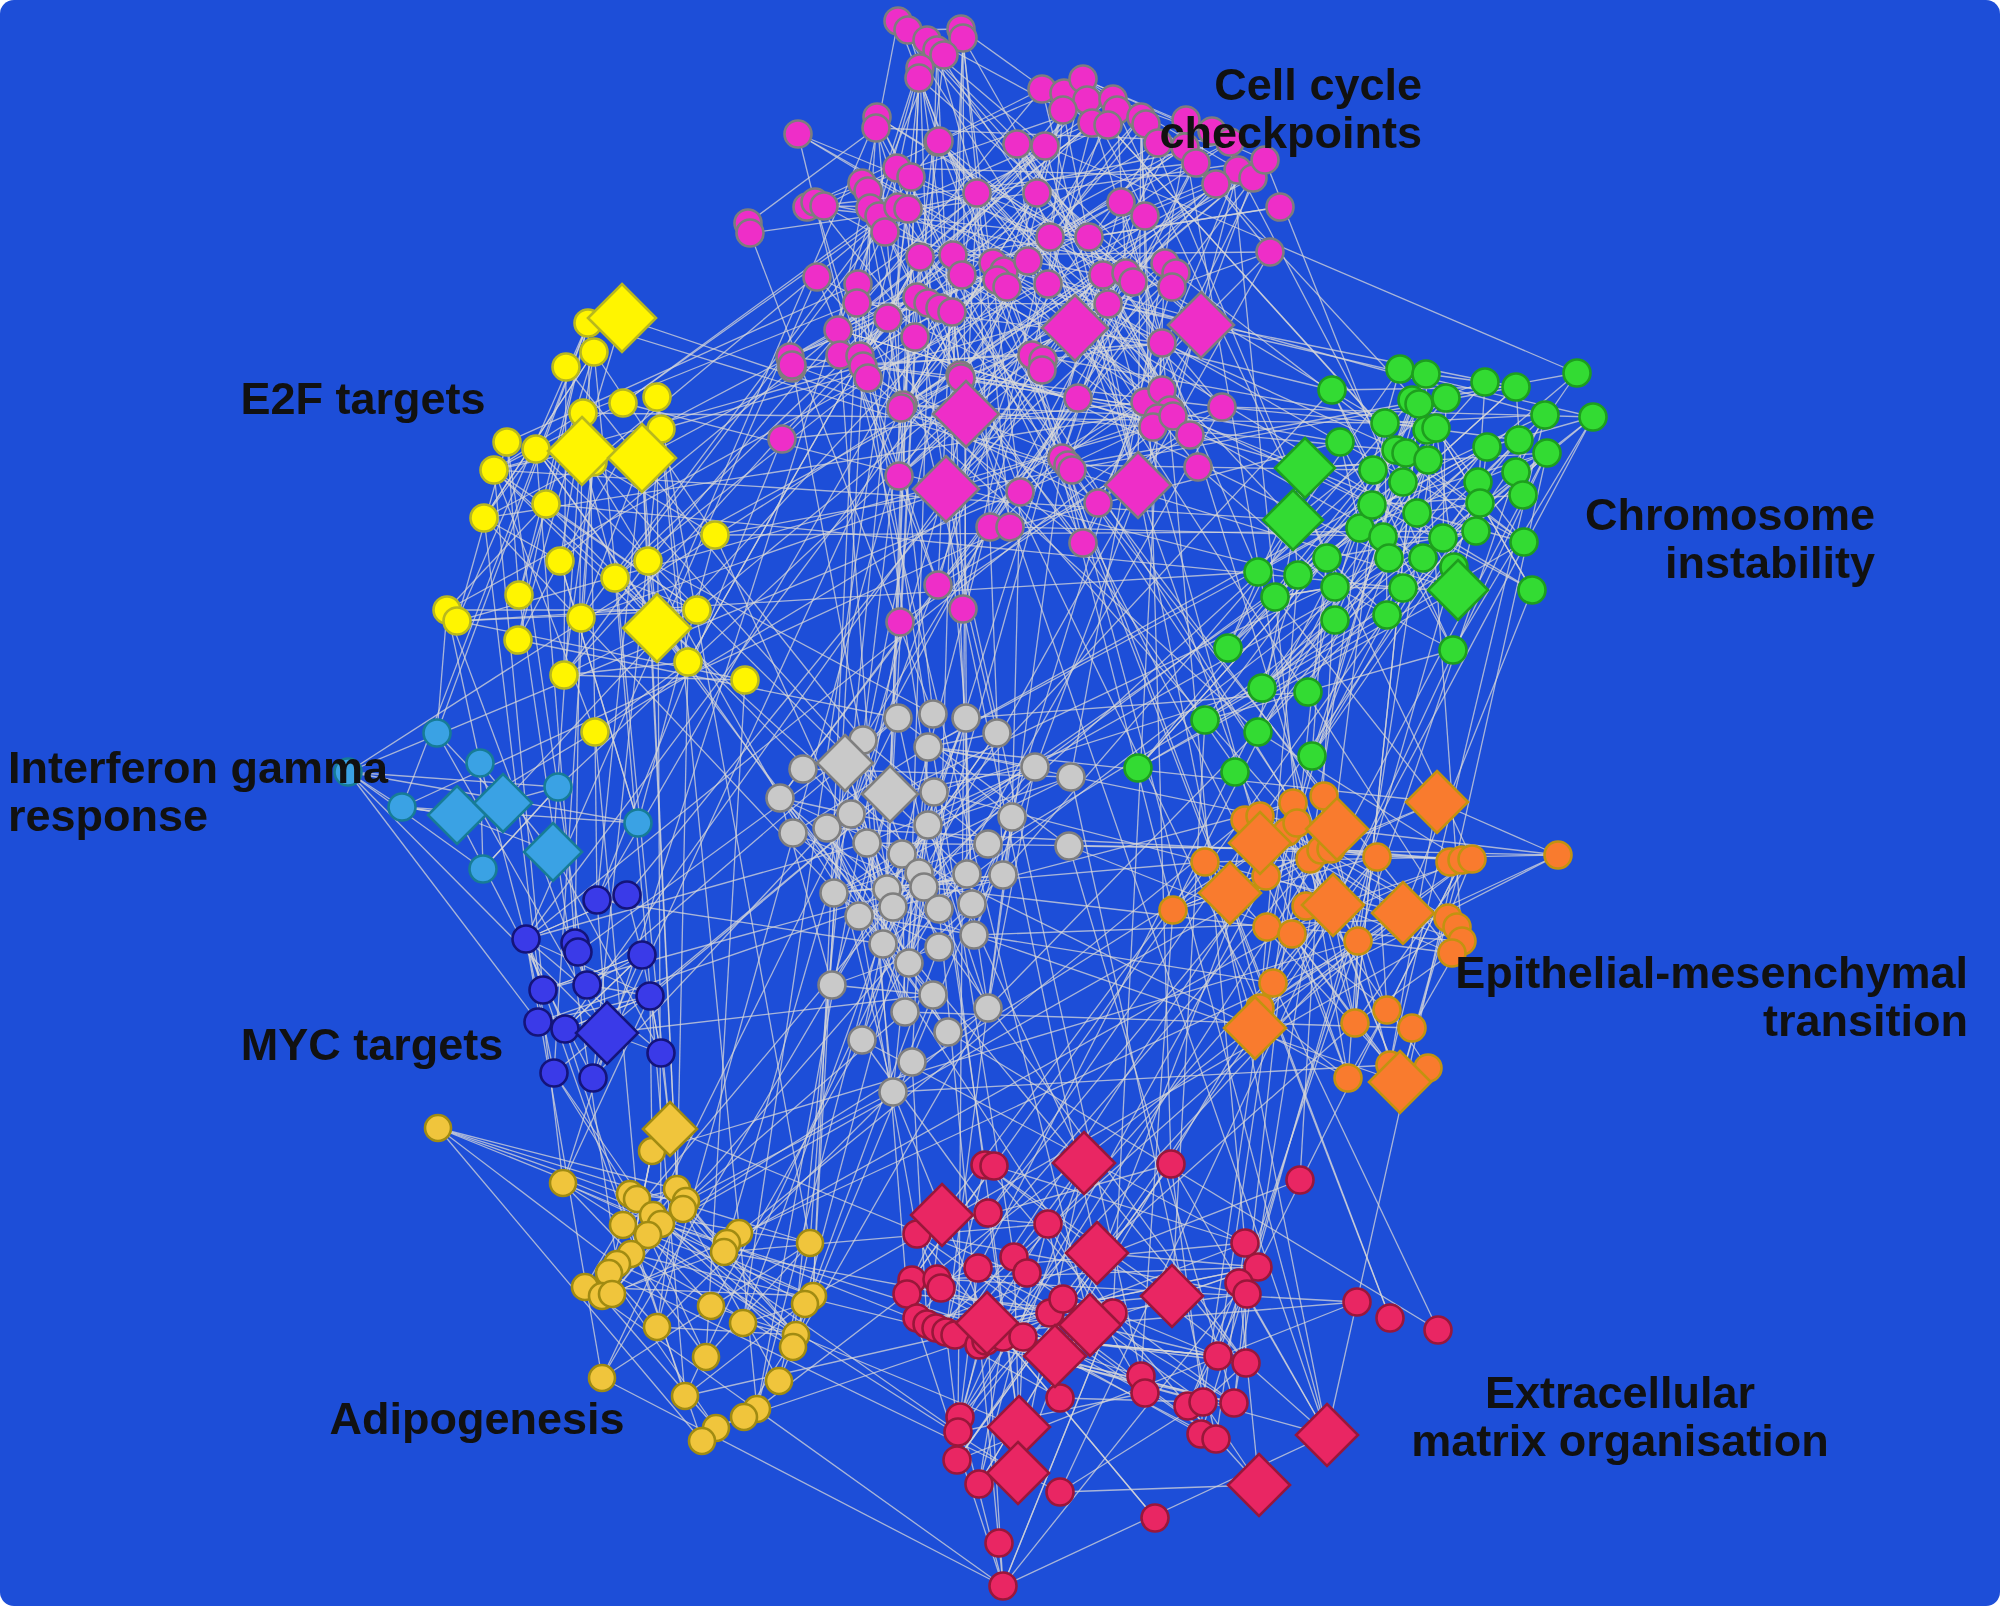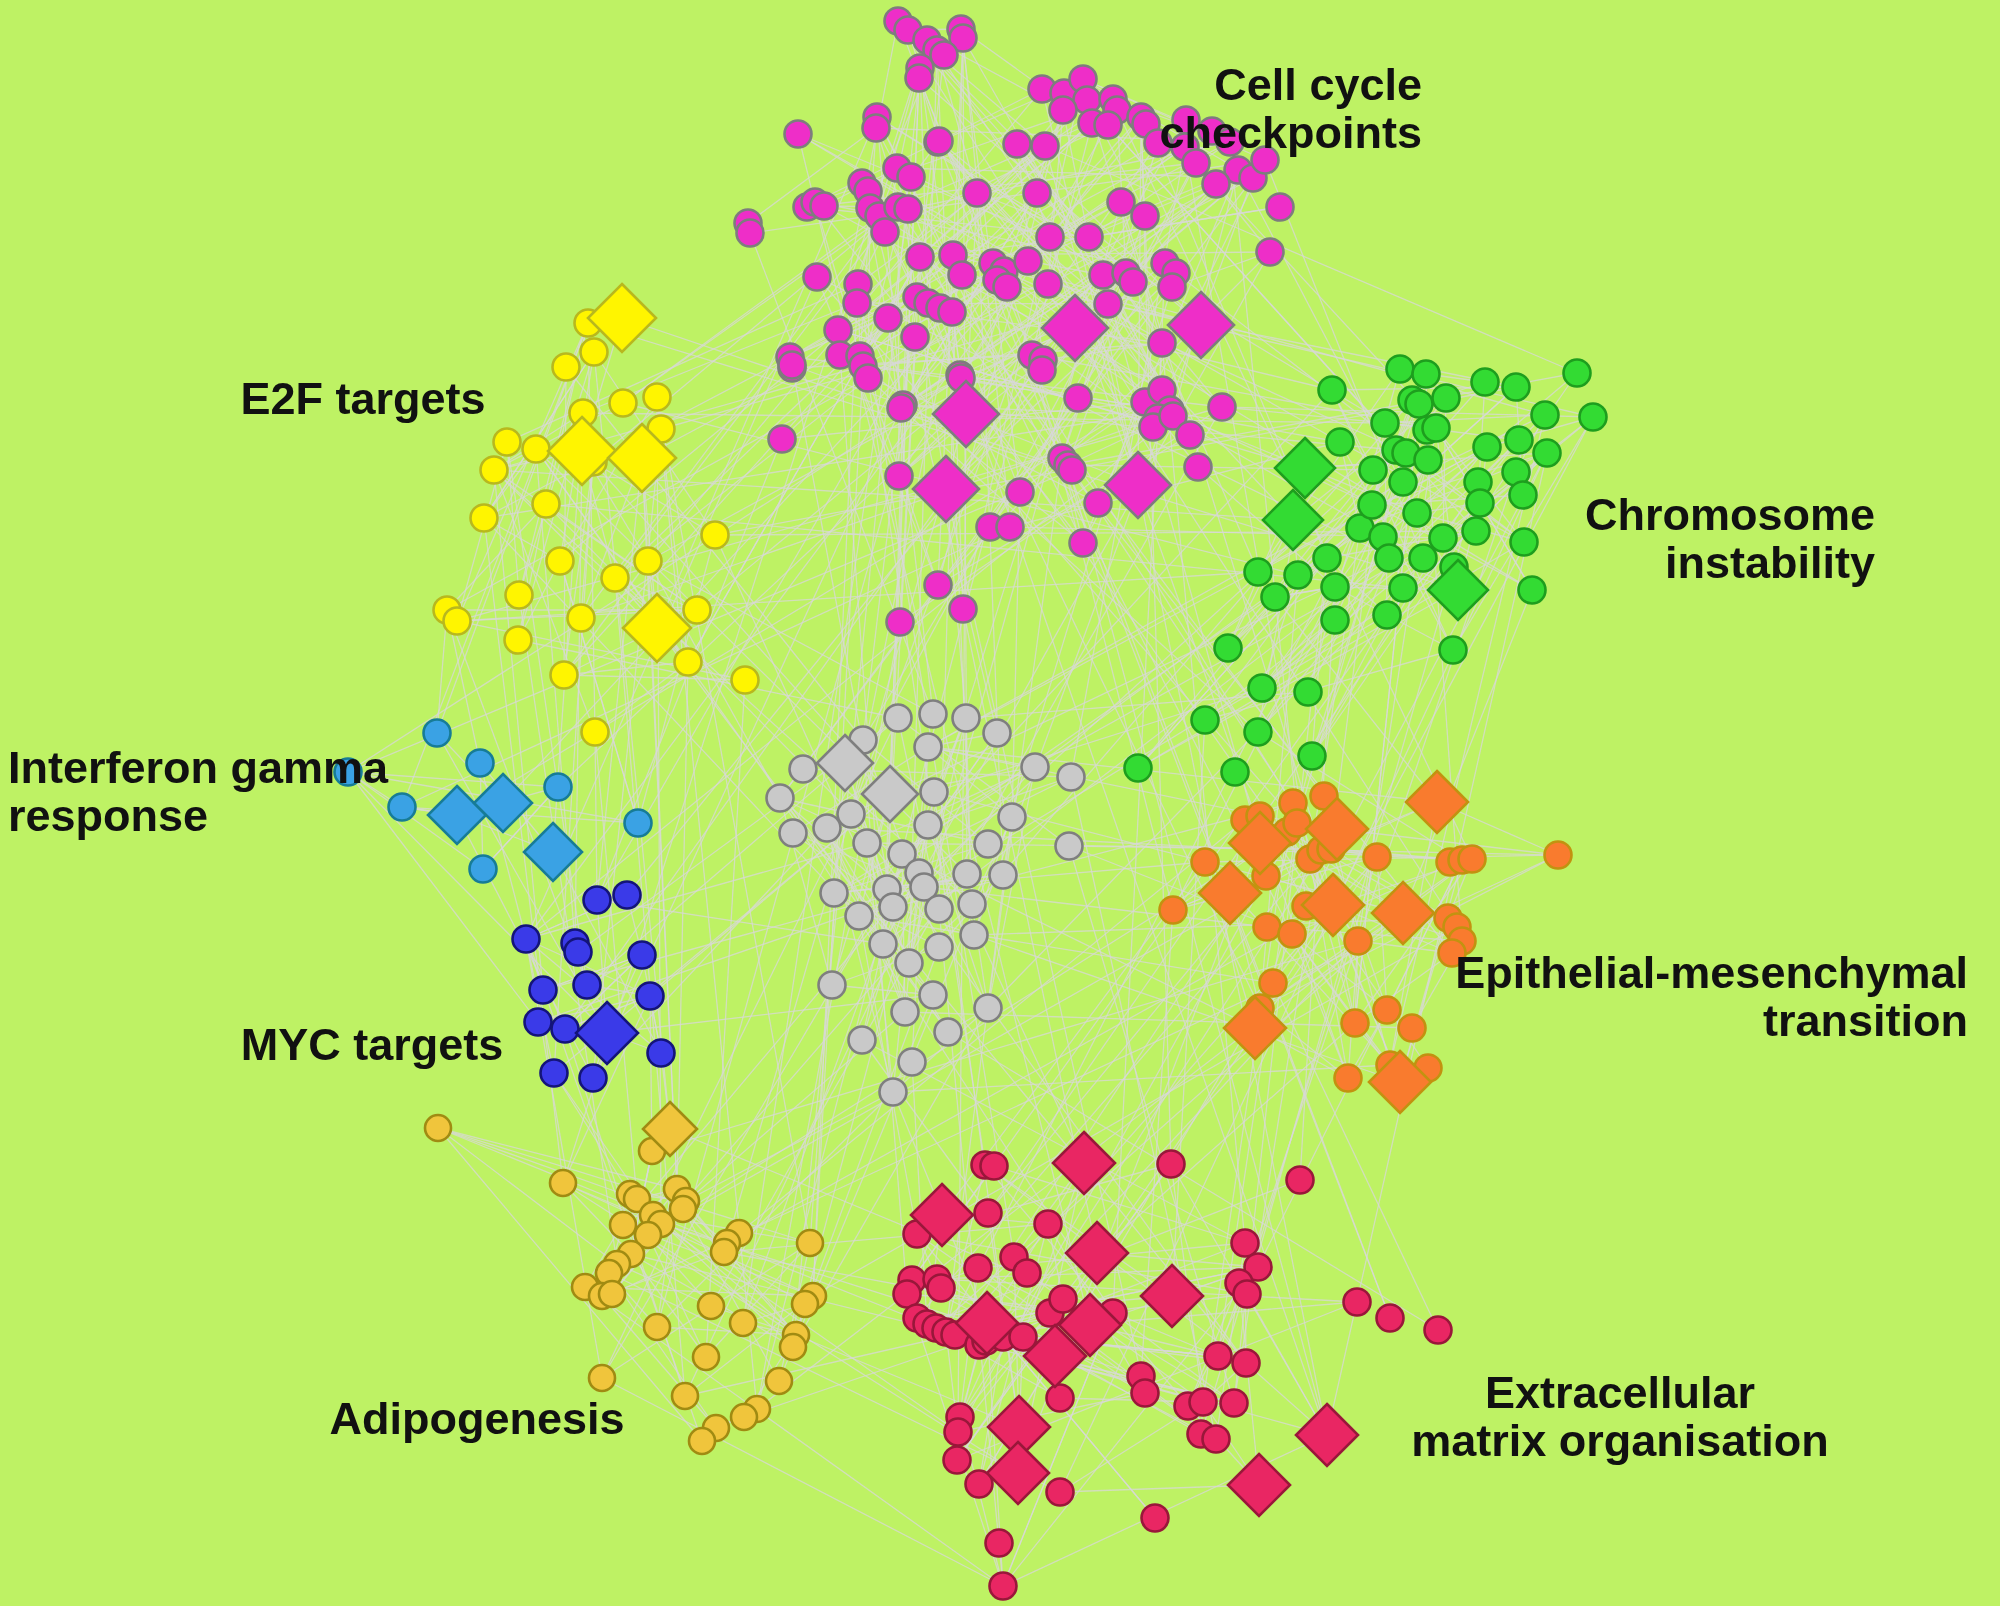--- a/index.html
+++ b/index.html
@@ -1,16 +1,16 @@
 <!DOCTYPE html>
 <html><head>
 <meta charset="utf-8">
 <style>
   html,body{margin:0;padding:0;background:#ffffff;}
-  .stage{position:relative;width:2000px;height:1606px;background:#bef264;overflow:hidden;}
+  .stage{position:relative;width:2000px;height:1606px;background:#1d4ed8;overflow:hidden;border-radius:14px;}
   svg{display:block;}
   .cluster-label{font-family:"Liberation Sans","DejaVu Sans",sans-serif;font-weight:bold;fill:#111111;}
   .graph-edge{fill:none;}
   .graph-node{cursor:pointer;}
 </style>
 </head>
 <body>
 
 <div class="stage">
   <svg id="graph" width="2000" height="1606" viewBox="0 0 2000 1606" xmlns="http://www.w3.org/2000/svg">

